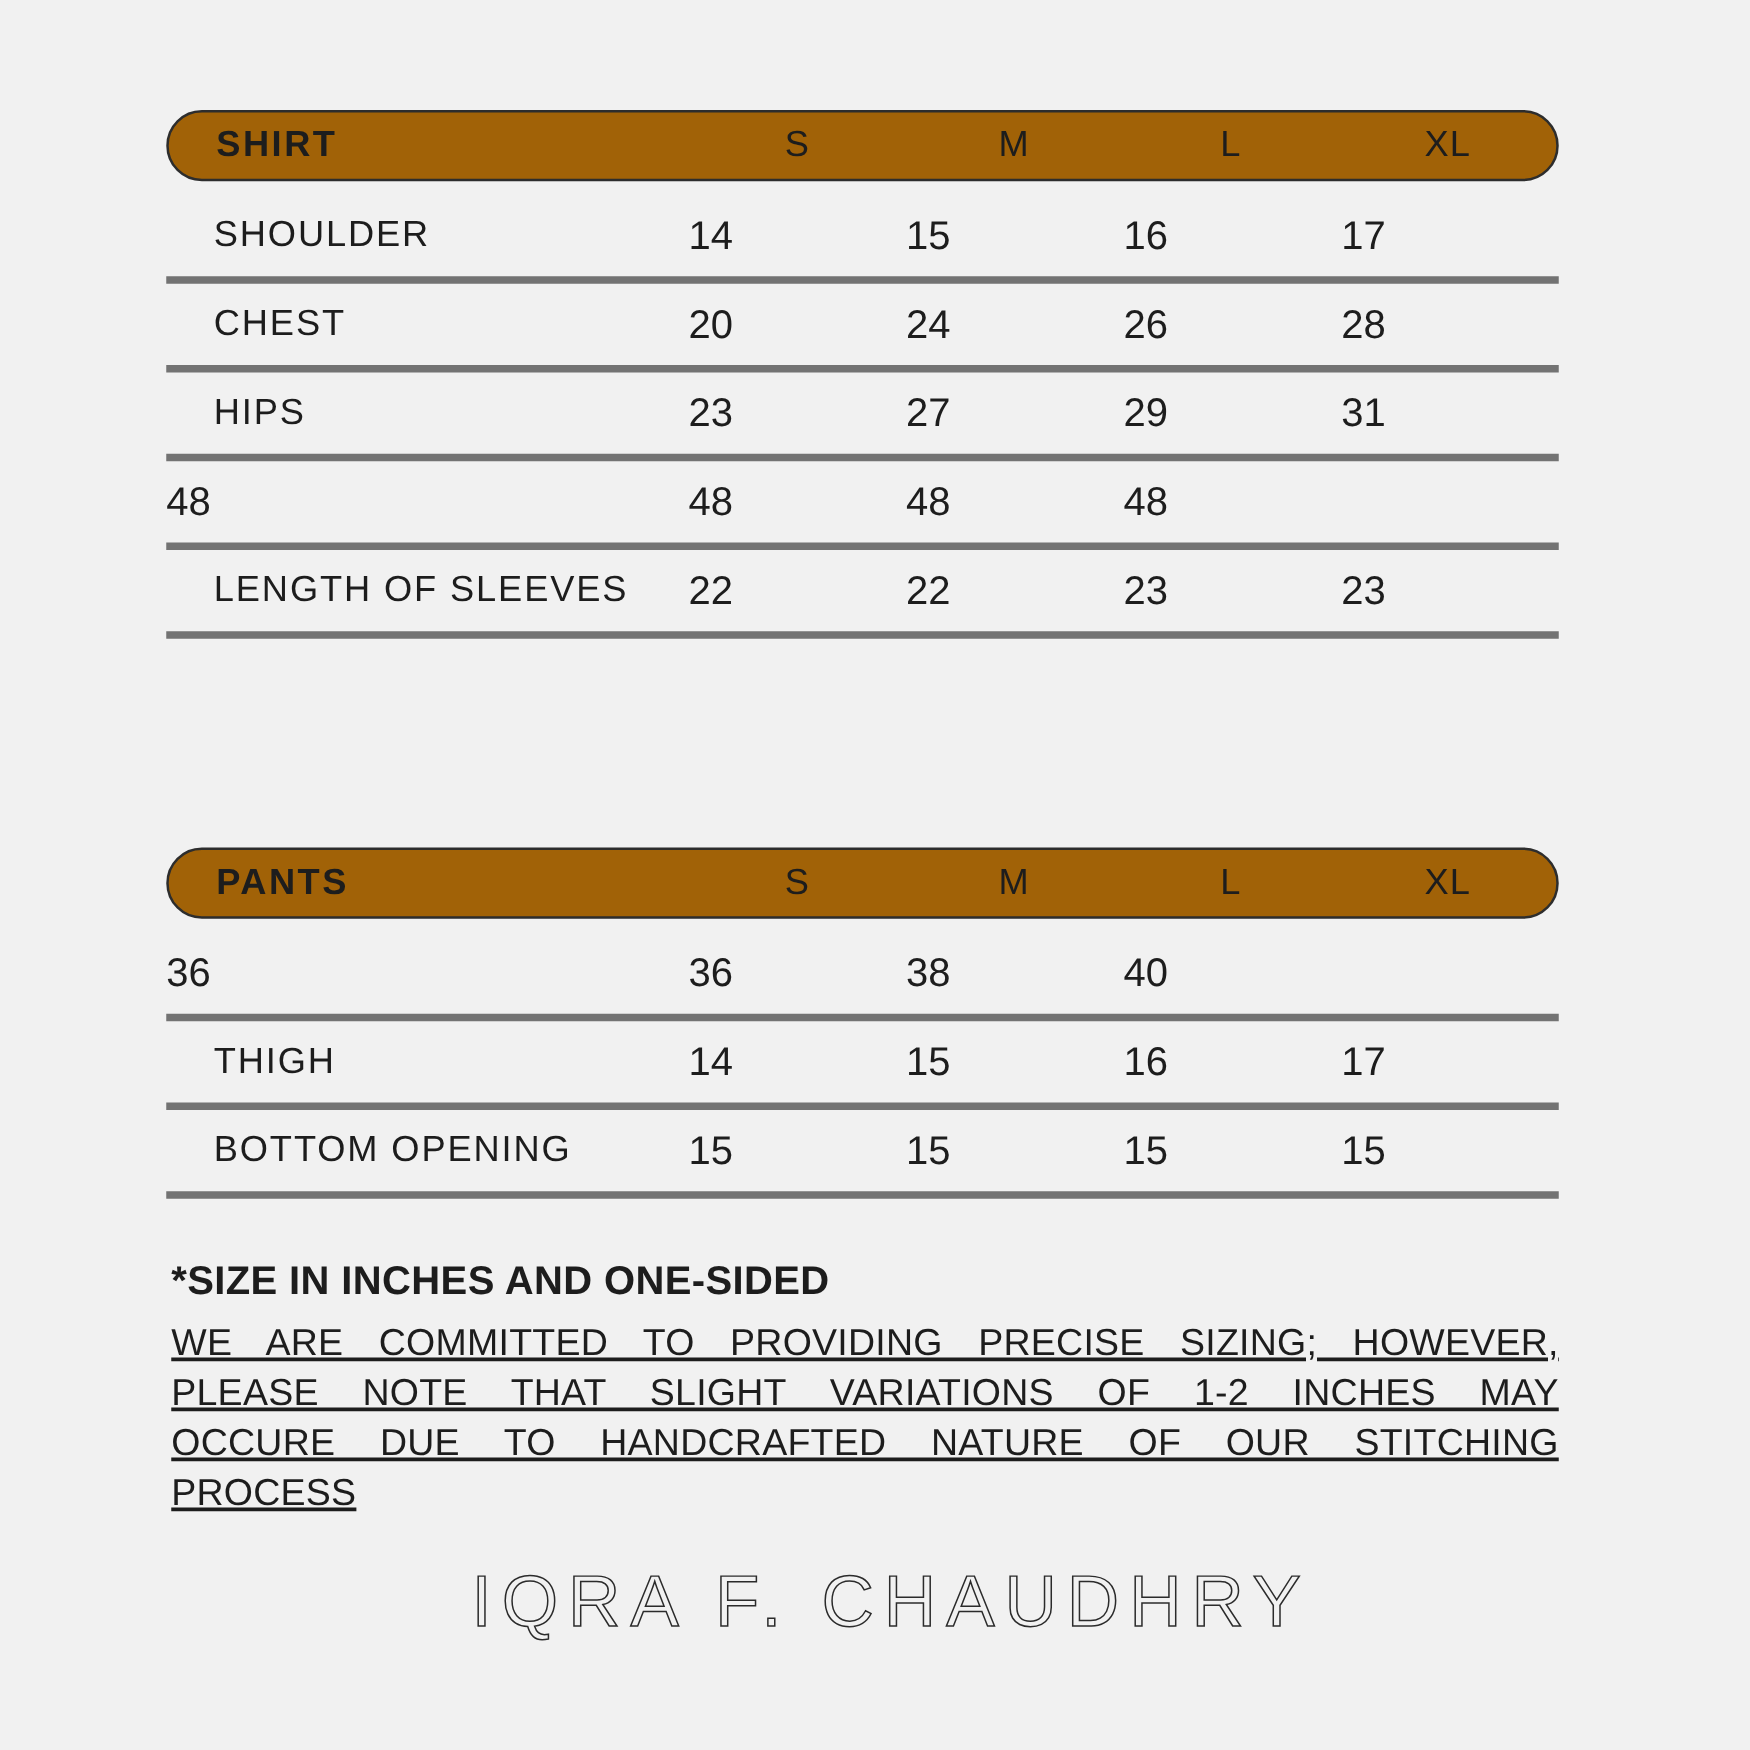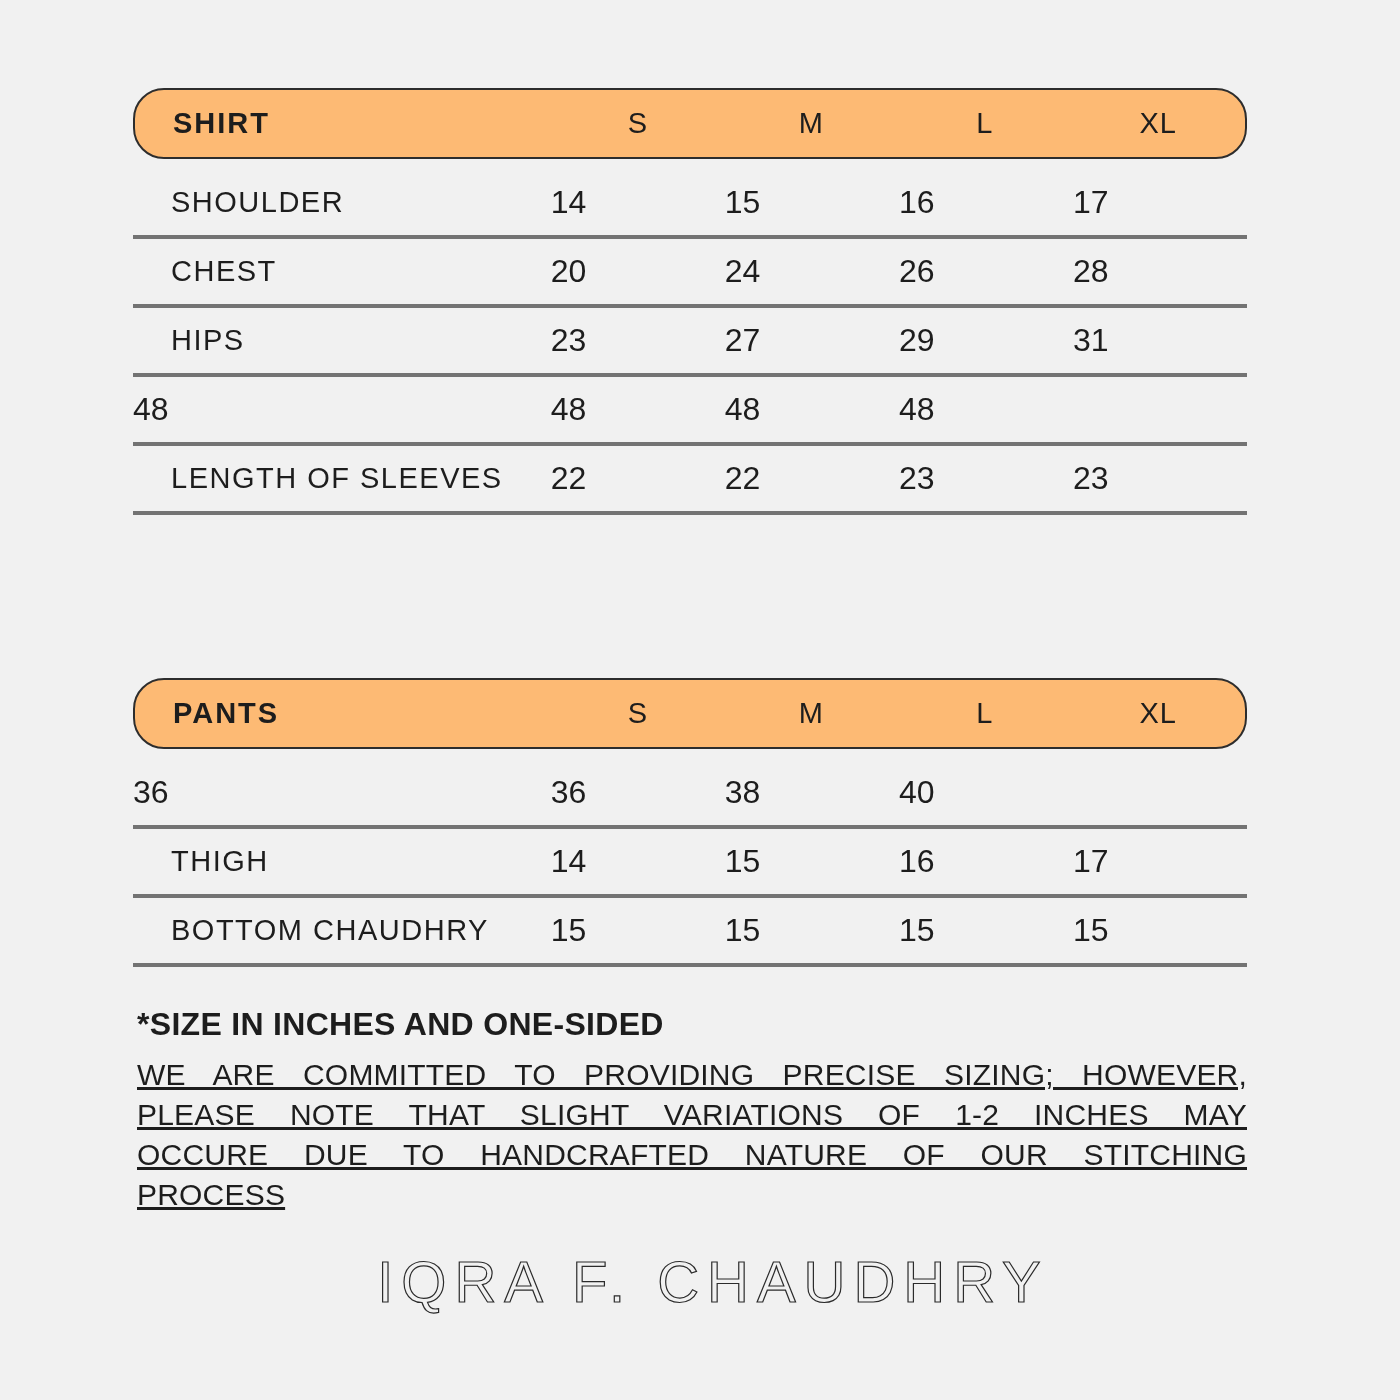--- a/index.html
+++ b/index.html
@@ -10,22 +10,22 @@
     color: #1d1d1d;
   }
   .sheet { position: relative; width: 1400px; height: 1400px; overflow: hidden; }
 
   .size-table { position: absolute; left: 133px; width: 1114px; }
   .size-table.shirt { top: 88px; }
   .size-table.pants { top: 678px; }
 
   .pill {
     box-sizing: border-box;
-    height: 71px;
-    background: #fdba74;
+    height: 57px;
+    background: #a16207;
     border: 2px solid #2d2d2d;
     border-radius: 31px;
     display: grid;
     grid-template-columns: 37.5% 15.625% 15.625% 15.625% 15.625%;
     align-items: center;
   }
   .pill .cell.label {
     font-weight: 700;
     font-size: 29px;
     letter-spacing: 2px;
@@ -36,21 +36,21 @@
     font-weight: 500;
     letter-spacing: 1px;
   }
 
   .rows { margin-top: 11px; }
   .row {
     display: grid;
     grid-template-columns: 37.5% 15.625% 15.625% 15.625% 15.625%;
     align-items: center;
     height: 65px;
-    border-bottom: 4px solid #737373;
+    border-bottom: 6px solid #737373;
   }
   .cell.label {
     padding-left: 38px;
     font-size: 29px;
     font-weight: 500;
     letter-spacing: 1.5px;
     white-space: nowrap;
   }
   .cell.val {
     text-align: left;
@@ -168,21 +168,21 @@
           <span class="cell val">40</span>
         </div>
         <div class="row">
           <span class="cell label">THIGH</span>
           <span class="cell val">14</span>
           <span class="cell val">15</span>
           <span class="cell val">16</span>
           <span class="cell val">17</span>
         </div>
         <div class="row">
-          <span class="cell label">BOTTOM CHAUDHRY</span>
+          <span class="cell label">BOTTOM OPENING</span>
           <span class="cell val">15</span>
           <span class="cell val">15</span>
           <span class="cell val">15</span>
           <span class="cell val">15</span>
         </div>
       </div>
   </section>
 
   <div class="note">
     <p class="note-title">*SIZE IN INCHES AND ONE-SIDED</p>

